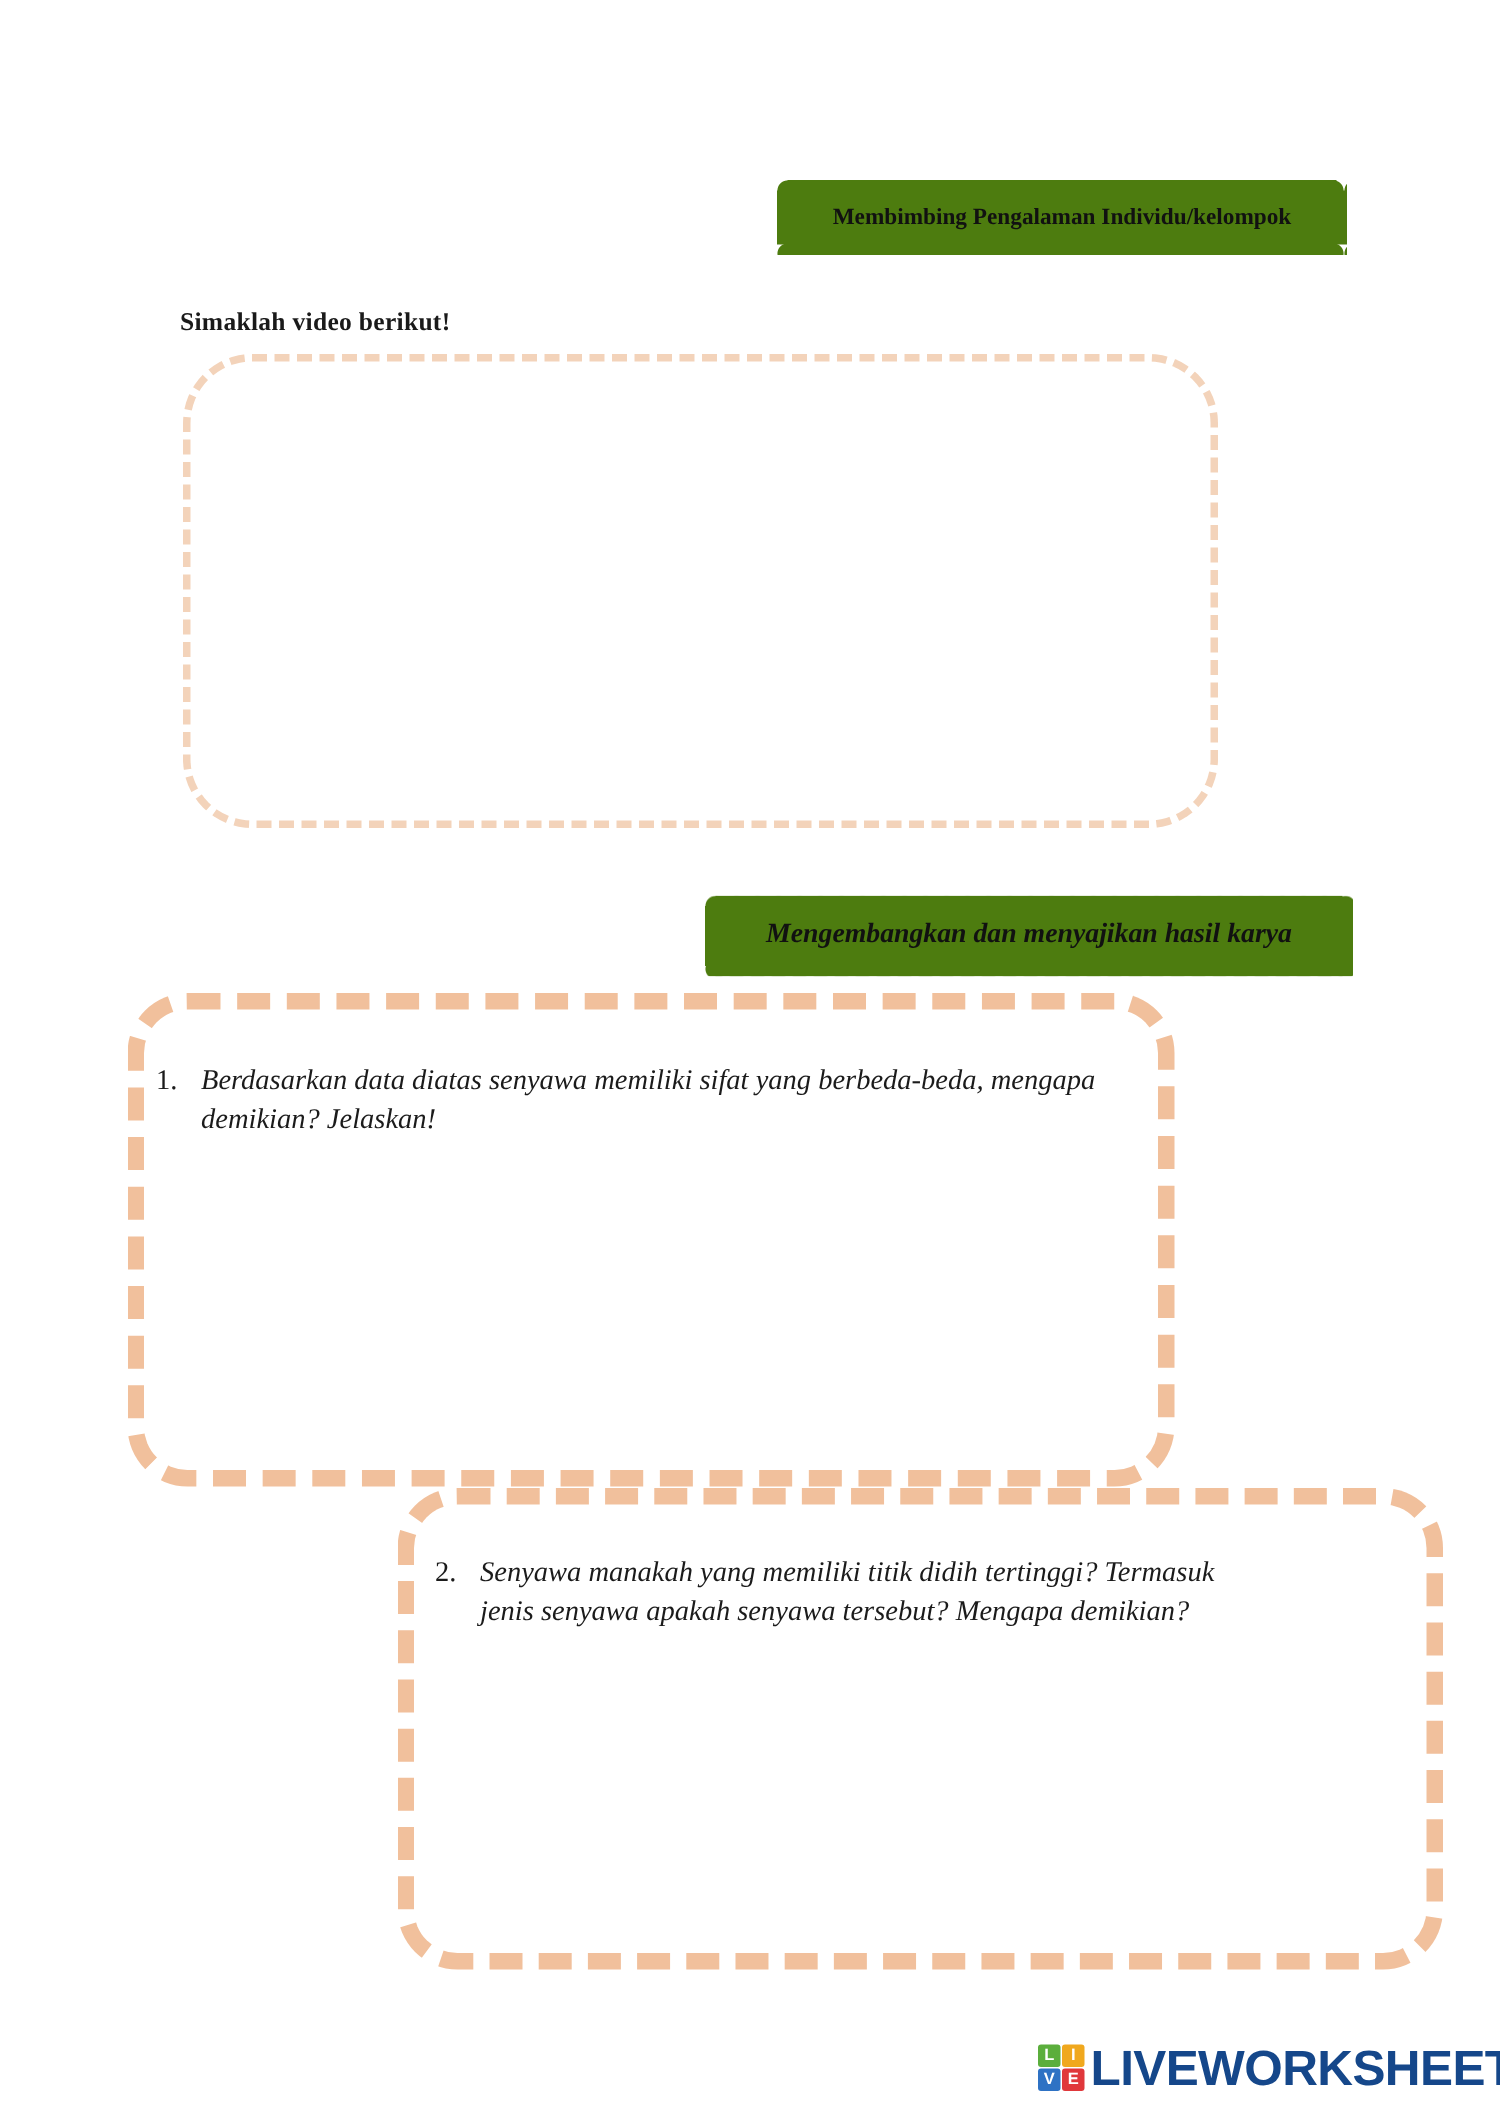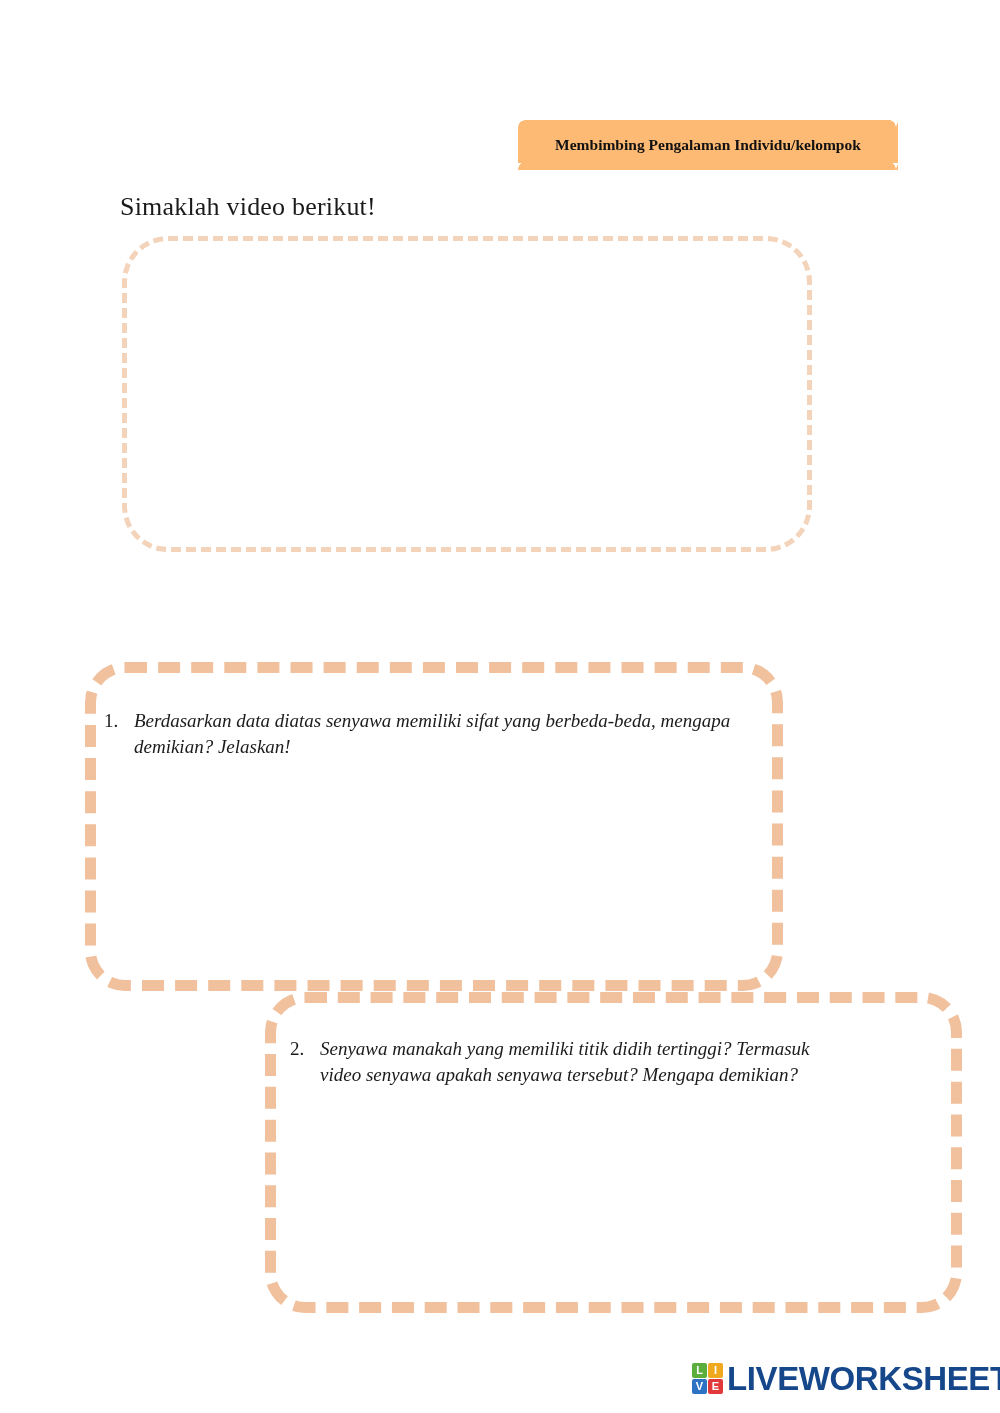--- a/index.html
+++ b/index.html
@@ -29,21 +29,21 @@
     position: absolute;
     display: flex;
     align-items: center;
     justify-content: center;
     box-sizing: border-box;
     color: #111111;
     text-align: center;
     line-height: 1.15;
     padding: 0 18px;
     
-    background-color: #fdba74;
+    background-color: #4d7c0f;
     -webkit-mask-image:
        radial-gradient(circle at 7px 7px, #000 6.4px, transparent 7px),
        linear-gradient(#000, #000),
        linear-gradient(#000, #000);
     -webkit-mask-size: 14px 14px, 100% calc(100% - 14px), calc(100% - 14px) 100%;
     -webkit-mask-position: 0 0, 0 7px, 7px 0;
     -webkit-mask-repeat: repeat, no-repeat, no-repeat;
     mask-image:
        radial-gradient(circle at 7px 7px, #000 6.4px, transparent 7px),
        linear-gradient(#000, #000),
@@ -69,24 +69,25 @@
     height: 54px;
     font-size: 18.5px;
     font-weight: bold;
     font-style: italic;
   }
 
   
   #intro-line {
     position: absolute;
     left: 120px;
-    top: 192px;
-    font-size: 26px;
+    top: 205px;
+    font-size: 17px;
     letter-spacing: .2px;
     white-space: nowrap;
+    font-weight: bold;
   }
 
   
   .dashbox {
     position: absolute;
     box-sizing: border-box;
     background: transparent;
     border-radius: 42px;
   }
   
@@ -192,33 +193,36 @@
 <div class="page">
 
   <div class="banner" id="banner-guide">
     <span>Membimbing Pengalaman Individu/kelompok</span>
   </div>
 
   <div id="intro-line">Simaklah video berikut!</div>
 
   <div class="dashbox" id="video-box"></div>
 
+  <div class="banner" id="banner-develop">
+    <span>Mengembangkan dan menyajikan hasil karya</span>
+  </div>
 
   <div class="dashbox" id="answer-box-1"></div>
 
   <div class="question" id="question-1">
     <span class="q-num">1.</span>
     <span class="q-text">Berdasarkan data diatas senyawa memiliki sifat yang berbeda-beda, mengapa demikian? Jelaskan!</span>
   </div>
 
   <div class="dashbox" id="answer-box-2"></div>
 
   <div class="question" id="question-2">
     <span class="q-num">2.</span>
-    <span class="q-text">Senyawa manakah yang memiliki titik didih tertinggi? Termasuk video senyawa apakah senyawa tersebut? Mengapa demikian?</span>
+    <span class="q-text">Senyawa manakah yang memiliki titik didih tertinggi? Termasuk jenis senyawa apakah senyawa tersebut? Mengapa demikian?</span>
   </div>
 
   <div id="lw-logo">
     <div id="lw-tiles">
       <span class="lw-tile green">L</span>
       <span class="lw-tile orange">I</span>
       <span class="lw-tile blue">V</span>
       <span class="lw-tile red">E</span>
     </div>
     <span id="lw-wordmark">LIVEWORKSHEETS</span>

